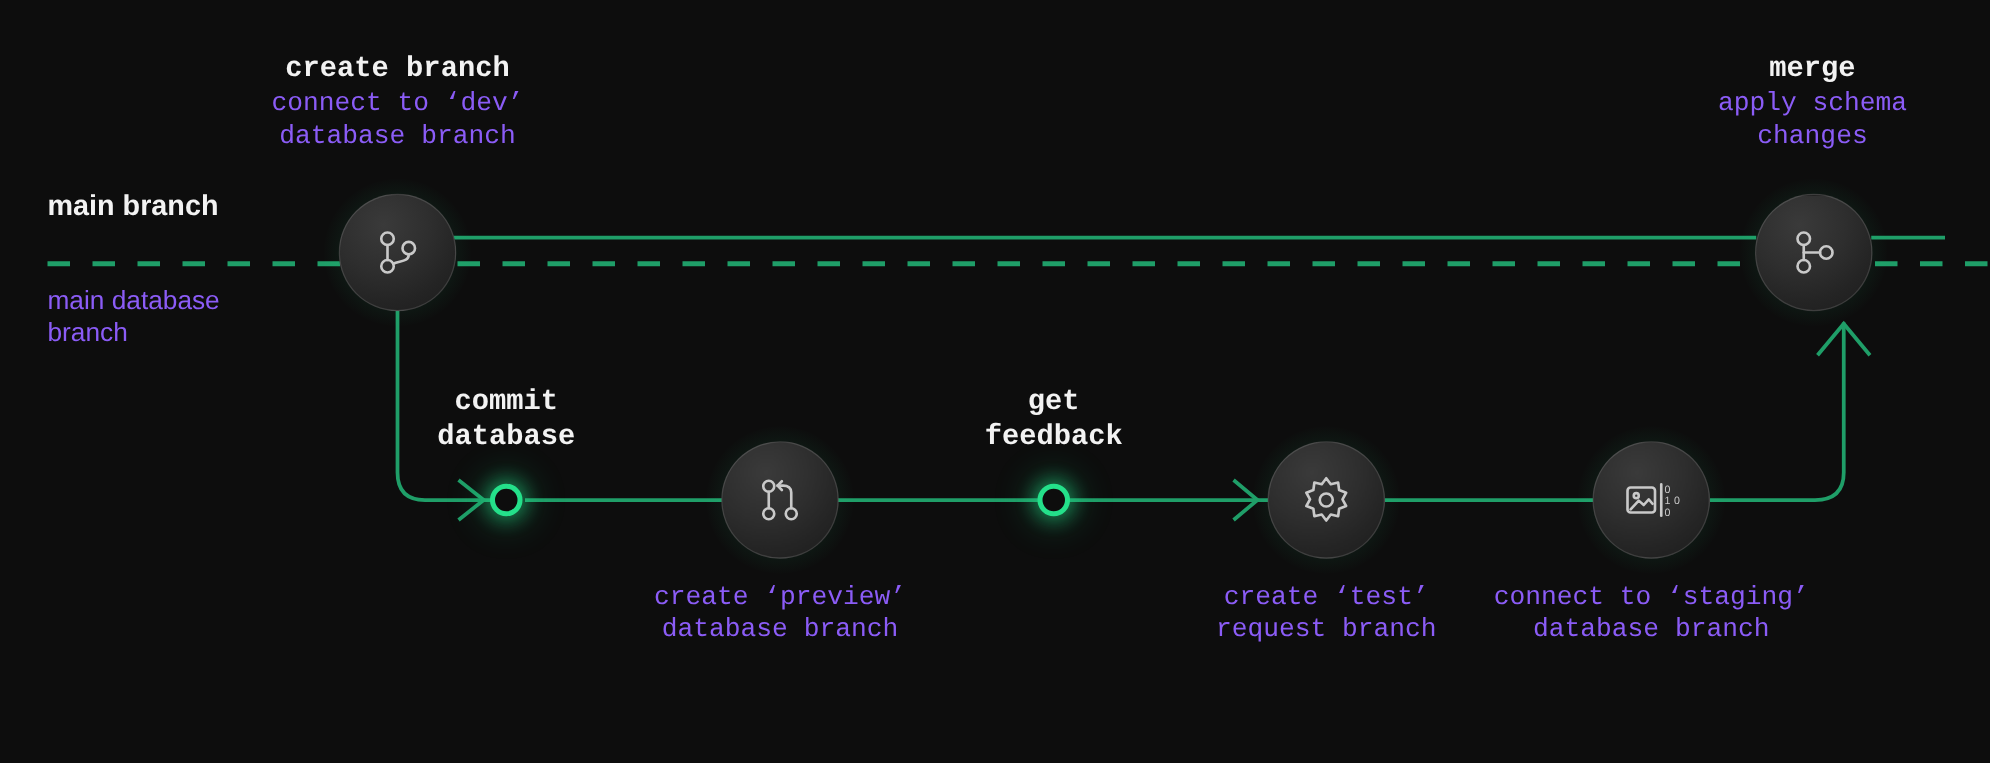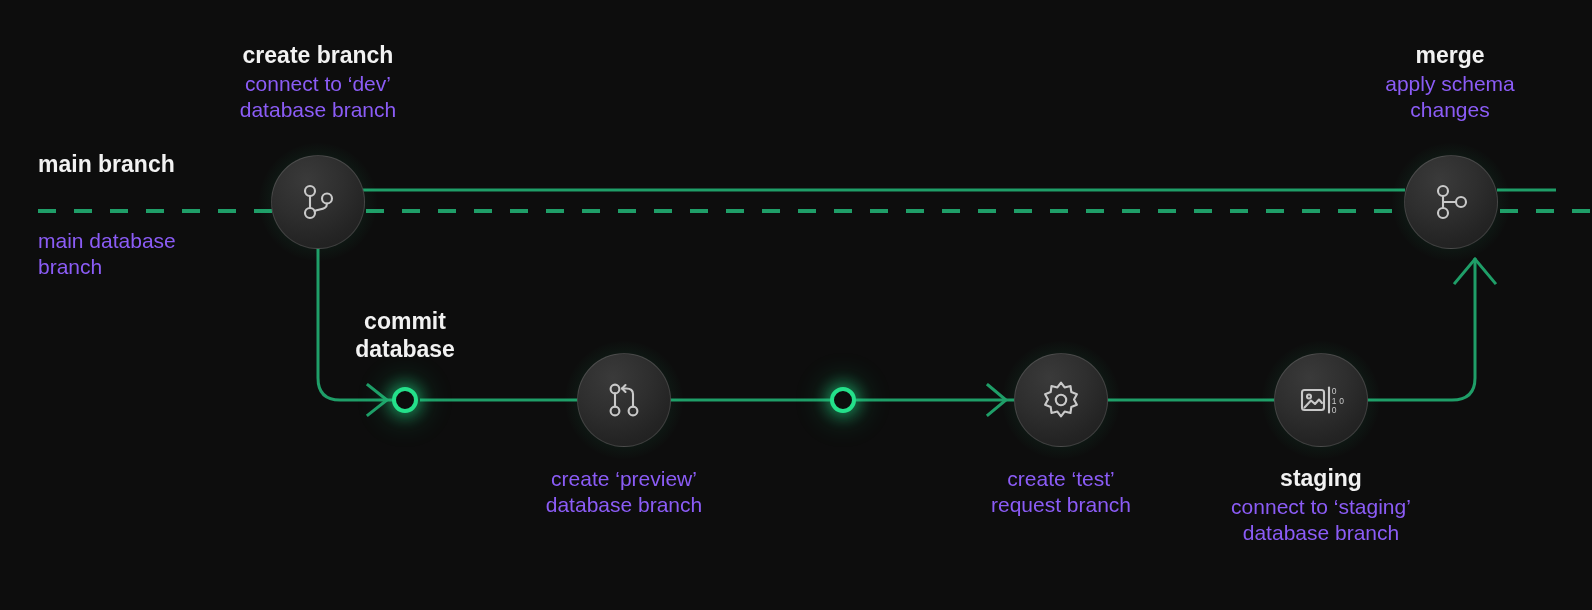--- a/index.html
+++ b/index.html
@@ -52,21 +52,21 @@
     color: #f2f2f2;
     white-space: nowrap;
   }
   .label .sub {
     font-size: 21px;
     font-weight: normal;
     color: #8b5cf6;
     white-space: pre-line;
     margin-top: 2px;
   }
-  .center { text-align: center; }
+  .center { text-align: center; font-family: Liberation Mono, monospace; }
   .left { text-align: left; }
   .glow-node {
     position: absolute;
     width: 118px; height: 118px;
     border-radius: 50%;
     background: radial-gradient(circle, rgba(36,224,138,0.30) 0%, rgba(36,224,138,0.06) 52%, rgba(36,224,138,0) 72%);
     z-index: 2;
     pointer-events: none;
   }
 </style>
@@ -184,20 +184,24 @@
         <path d="M 32 29.6 L 32 17 C 32 13.4 29.5 11.5 25.5 11.5 L 21 11.5"></path>
         <polyline points="24.5,8 21,11.5 24.5,15"></polyline>
       </svg>
     </span>
   </div>
   <div class="label center" style="left:474px; top:464px; width:300px;">
     <div class="sub">create ‘preview’
 database branch</div>
   </div>
 
+  <div class="label center" style="left:743px; top:307px; width:200px;">
+    <div class="title" style="white-space:pre-line;">get
+feedback</div>
+  </div>
   <div class="dot" style="left:830px; top:387px;"></div>
 
   <div class="node big" style="left:1014px; top:353px;">
     <span>
       <svg width="46" height="46" viewBox="0 0 46 46" fill="none" stroke="#c9c9c9" stroke-width="2.1" stroke-linejoin="round">
         <circle cx="23" cy="23" r="5.2"></circle>
         <path d="M 23 5.6 L 26.6 10.4 L 32.5 9 L 33.3 15 L 38.9 17.2 L 36 22.5 L 38.9 27.8
                  L 33.3 30 L 32.5 36 L 26.6 34.6 L 23 39.4 L 19.4 34.6 L 13.5 36 L 12.7 30
                  L 7.1 27.8 L 10 22.5 L 7.1 17.2 L 12.7 15 L 13.5 9 L 19.4 10.4 Z"></path>
       </svg>
@@ -216,18 +220,17 @@
         <path d="M 7.5 30.5 L 14 23.5 L 18 27 L 22 22.5 L 25 26"></path>
         <line x1="32" y1="10.5" x2="32" y2="35.5"></line>
         <text x="37" y="17" font-family="'Liberation Sans', sans-serif" font-size="8.5" fill="#c9c9c9" stroke="none" text-anchor="middle">0</text>
         <text x="37" y="26.5" font-family="'Liberation Sans', sans-serif" font-size="8.5" fill="#c9c9c9" stroke="none" text-anchor="middle">1</text>
         <text x="44.5" y="26.5" font-family="'Liberation Sans', sans-serif" font-size="8.5" fill="#c9c9c9" stroke="none" text-anchor="middle">0</text>
         <text x="37" y="36" font-family="'Liberation Sans', sans-serif" font-size="8.5" fill="#c9c9c9" stroke="none" text-anchor="middle">0</text>
       </svg>
     </span>
   </div>
   <div class="label center" style="left:1171px; top:464px; width:300px;">
-    <div class="title">staging</div>
     <div class="sub">connect to ‘staging’
 database branch</div>
   </div>
 
 </div>
 
 </body></html>

